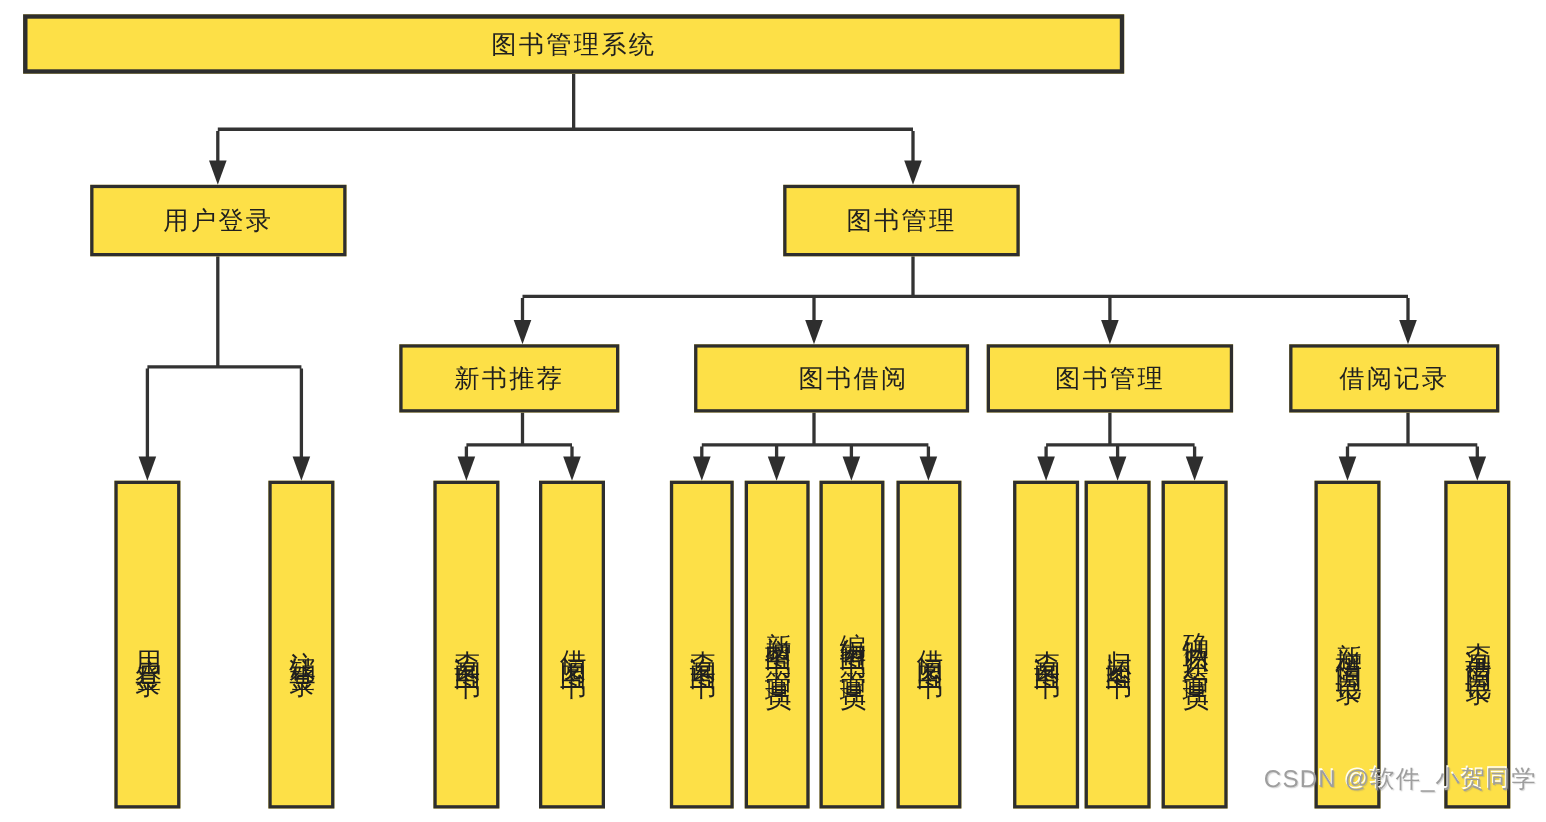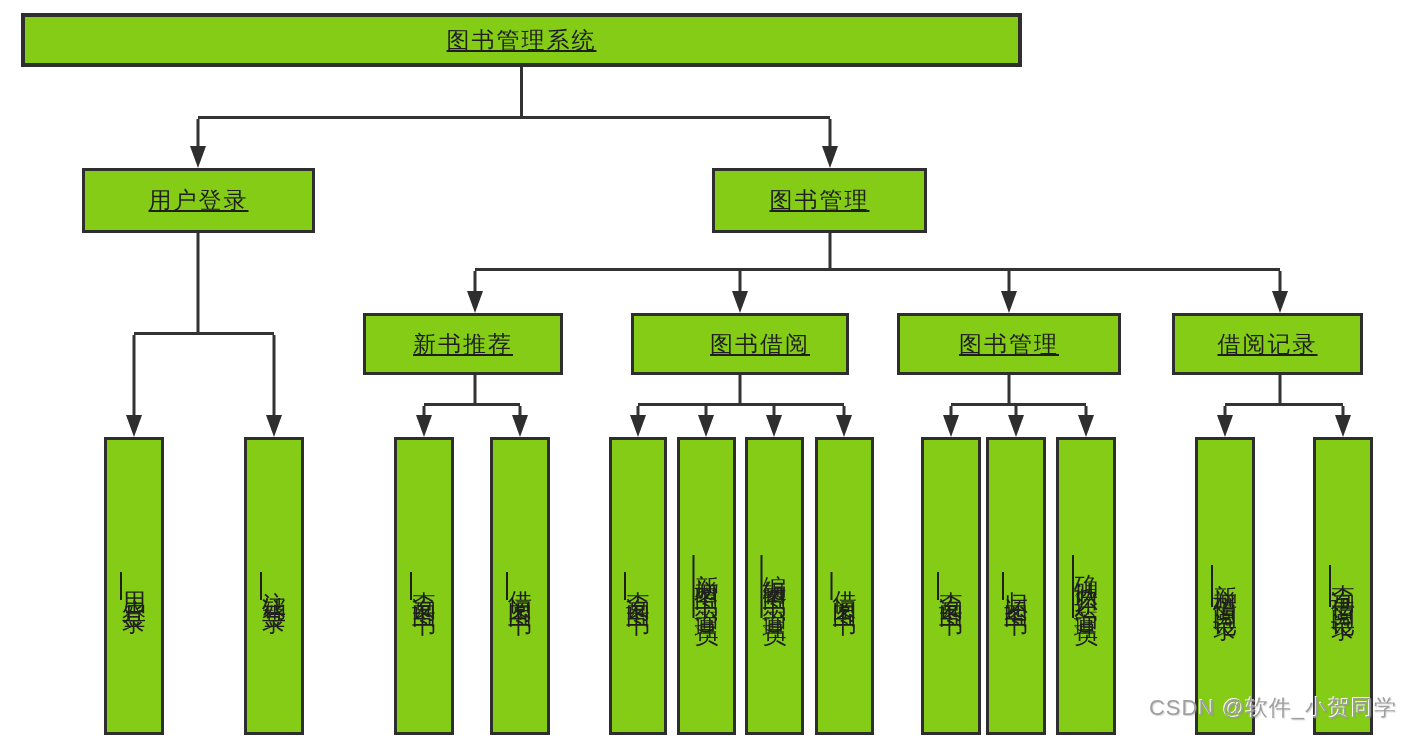--- a/index.html
+++ b/index.html
@@ -6,23 +6,23 @@
   html,body { background:#ffffff; }
   body { font-family:"Liberation Sans", sans-serif; color:#1f1f1f; }
   .canvas {
     position:relative; width:1405px; height:747px;
     background:#ffffff; overflow:hidden;
   }
   .connectors { position:absolute; left:0; top:0; z-index:0; }
   .connectors path { stroke:#333333; stroke-width:3; fill:none; }
   .connectors polygon { fill:#2e2e2e; stroke:none; }
   .node {
-    position:absolute; background:#84cc16; border:3px solid #2e2e2e;
+    position:absolute; background:#fde047; border:3px solid #2e2e2e;
     display:flex; align-items:center; justify-content:center;
-    z-index:1; text-align:left; white-space:nowrap;text-decoration:underline;
+    z-index:1; text-align:left; white-space:nowrap;
   }
   .root  { border-width:4px; }
   .h-label { font-size:23px; letter-spacing:2px; }
   .leaf {
     writing-mode:vertical-rl; text-orientation:mixed;
     font-size:24px; letter-spacing:7px; line-height:1;
     white-space:normal;
   }
   .watermark {
     position:absolute; right:8px; bottom:24px; z-index:3;
@@ -84,21 +84,21 @@
       <polygon points="1335,415 1351,415 1343,437"></polygon>
     </g>
   </svg>
 
   <div class="node root h-label" style="left:21px; top:13px; width:1001px; height:54px;">图书管理系统</div>
 
   <div class="node h-label" style="left:82px; top:168px; width:233px; height:65px;">用户登录</div>
   <div class="node h-label" style="left:712px; top:168px; width:215px; height:65px;">图书管理</div>
 
   <div class="node h-label" style="left:363px; top:313px; width:200px; height:62px;">新书推荐</div>
-  <div class="node h-label" style="left:631px; top:313px; width:218px; height:62px;padding-left:40px;">图书借阅</div>
+  <div class="node h-label" style="left:631px; top:313px; width:250px; height:62px;padding-left:40px;">图书借阅</div>
   <div class="node h-label" style="left:897px; top:313px; width:224px; height:62px;">图书管理</div>
   <div class="node h-label" style="left:1172px; top:313px; width:191px; height:62px;">借阅记录</div>
 
   <div class="node leaf" style="left:104px; top:437px; width:60px; height:298px;">用户登录</div>
   <div class="node leaf" style="left:244px; top:437px; width:60px; height:298px;">注销登录</div>
 
   <div class="node leaf" style="left:394px; top:437px; width:60px; height:298px;">查询图书</div>
   <div class="node leaf" style="left:490px; top:437px; width:60px; height:298px;">借阅图书</div>
 
   <div class="node leaf" style="left:609px; top:437px; width:58px; height:298px;">查询图书</div>

